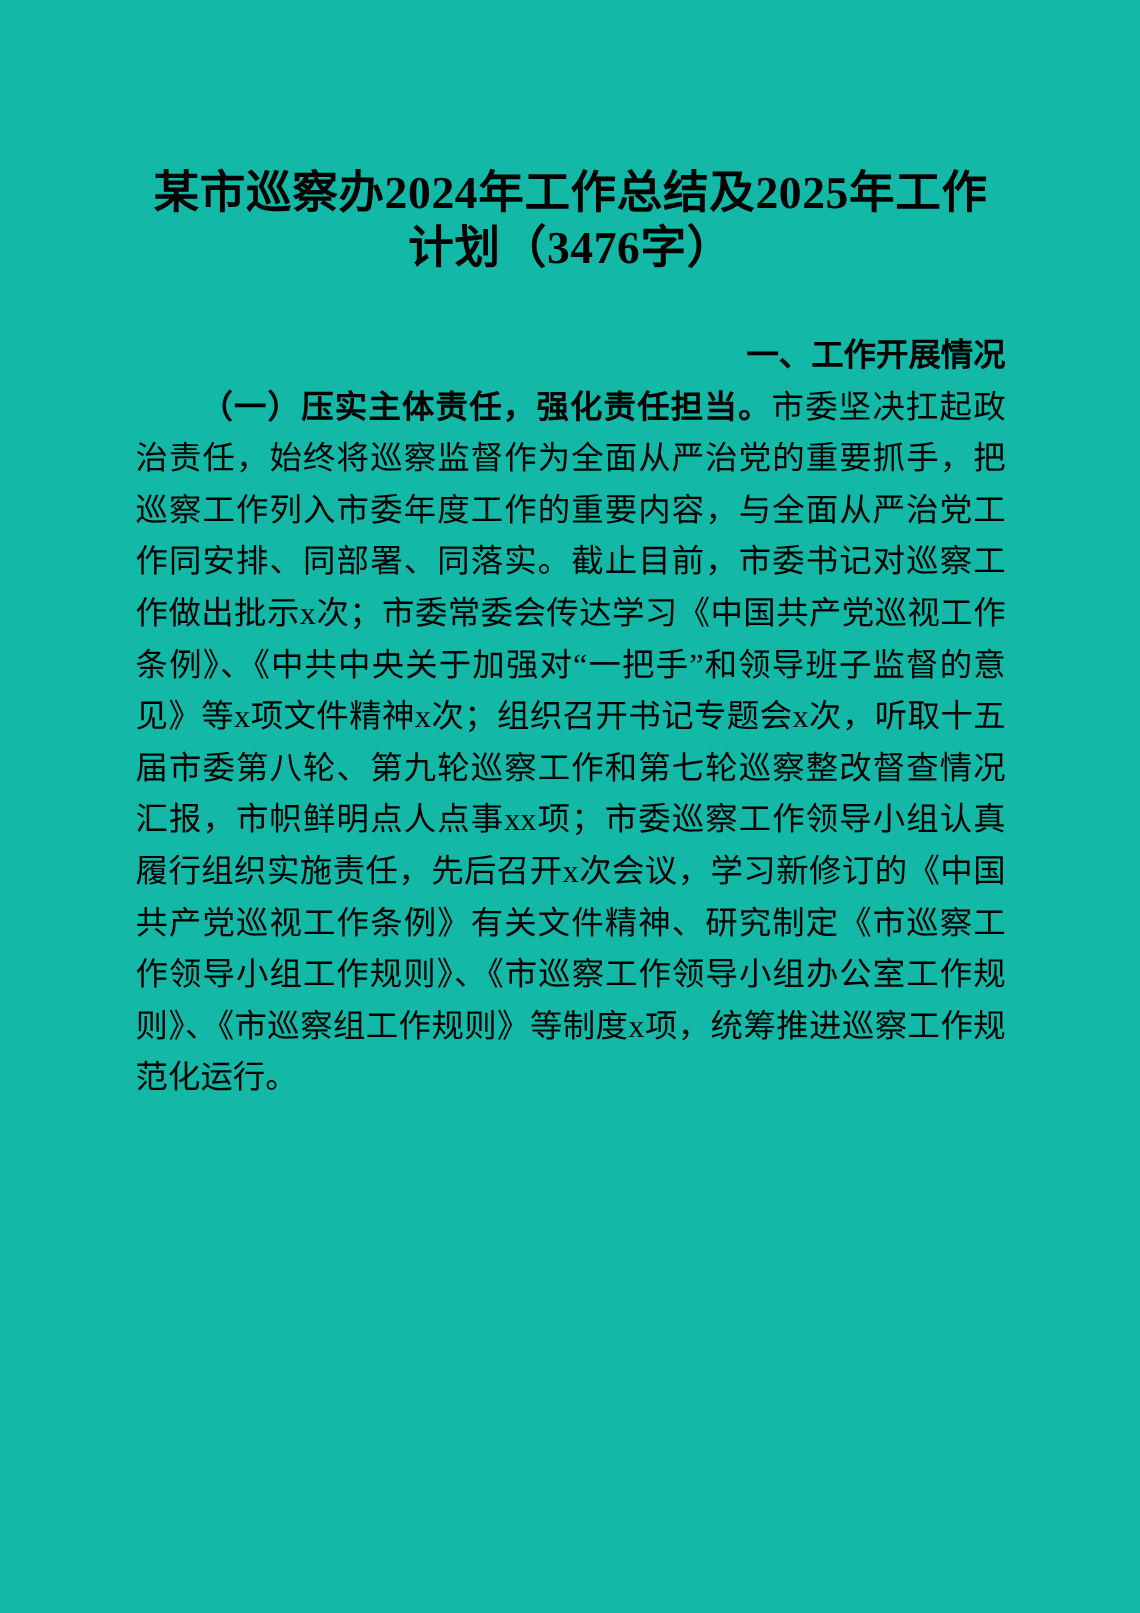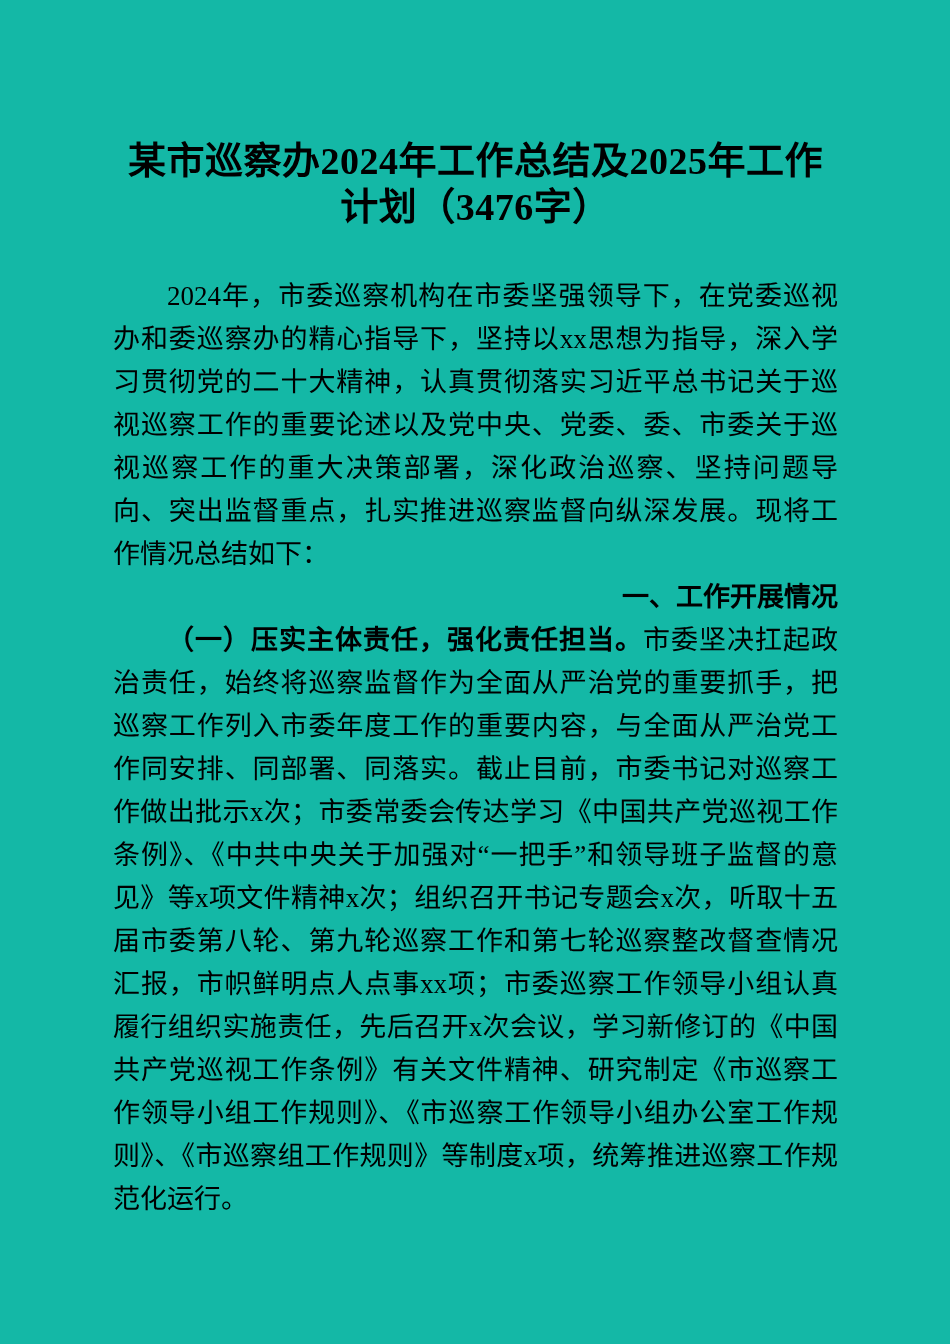--- a/index.html
+++ b/index.html
@@ -58,21 +58,20 @@
 </head>
 <body>
 
 <div class="page">
   <div class="doc-content">
 
     <h1 class="doc-title">某市巡察办2024年工作总结及2025年工作计划（3476字）</h1>
 
     <div class="doc-body">
 
-      <p class="para">2024年，市委巡察机构在市委坚强领导下，在党委巡视办和委巡察办的精心指导下，坚持以xx思想为指导，深入学习贯彻党的二十大精神，认真贯彻落实习近平总书记关于巡视巡察工作的重要论述以及党中央、党委、委、市委关于巡视巡察工作的重大决策部署，深化政治巡察、坚持问题导向、突出监督重点，扎实推进巡察监督向纵深发展。现将工作情况总结如下：</p>
 
       <p class="section-heading">一、工作开展情况</p>
 
       <p class="para"><span class="para-lead">（一）压实主体责任，强化责任担当。</span><span>市委坚决扛起政治责任，始终将巡察监督作为全面从严治党的重要抓手，把巡察工作列入市委年度工作的重要内容，与全面从严治党工作同安排、同部署、同落实。截止目前，市委书记对巡察工作做出批示x次；市委常委会传达学习《中国共产党巡视工作条例》、《中共中央关于加强对“一把手”和领导班子监督的意见》等x项文件精神x次；组织召开书记专题会x次，听取十五届市委第八轮、第九轮巡察工作和第七轮巡察整改督查情况汇报，市帜鲜明点人点事xx项；市委巡察工作领导小组认真履行组织实施责任，先后召开x次会议，学习新修订的《中国共产党巡视工作条例》有关文件精神、研究制定《市巡察工作领导小组工作规则》、《市巡察工作领导小组办公室工作规则》、《市巡察组工作规则》等制度x项，统筹推进巡察工作规范化运行。</span></p>
 
     </div>
   </div>
 </div>
 
 </body></html>

